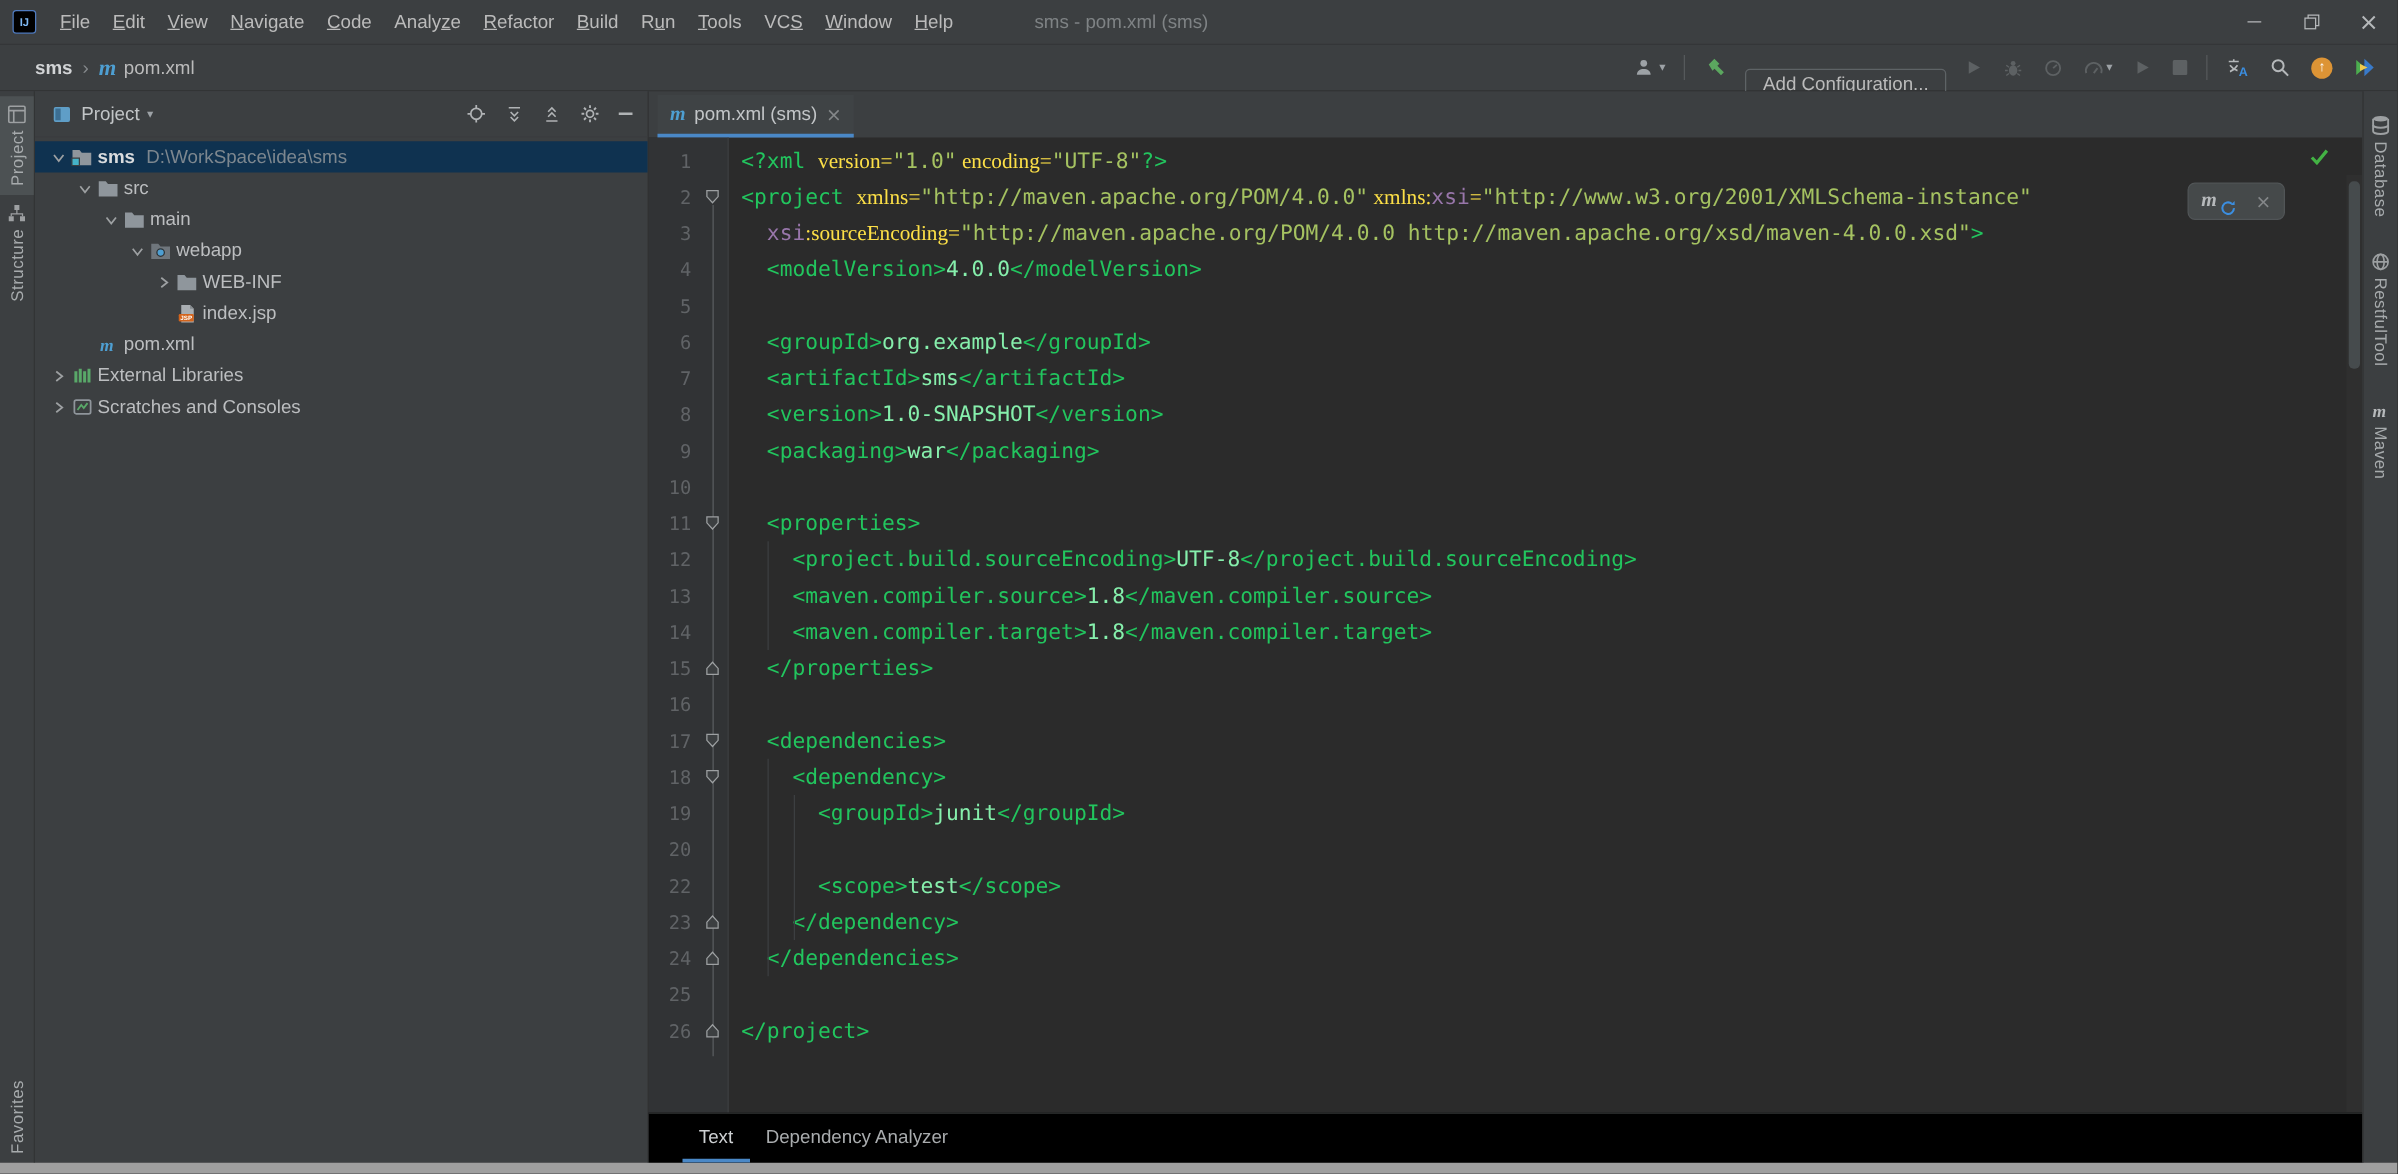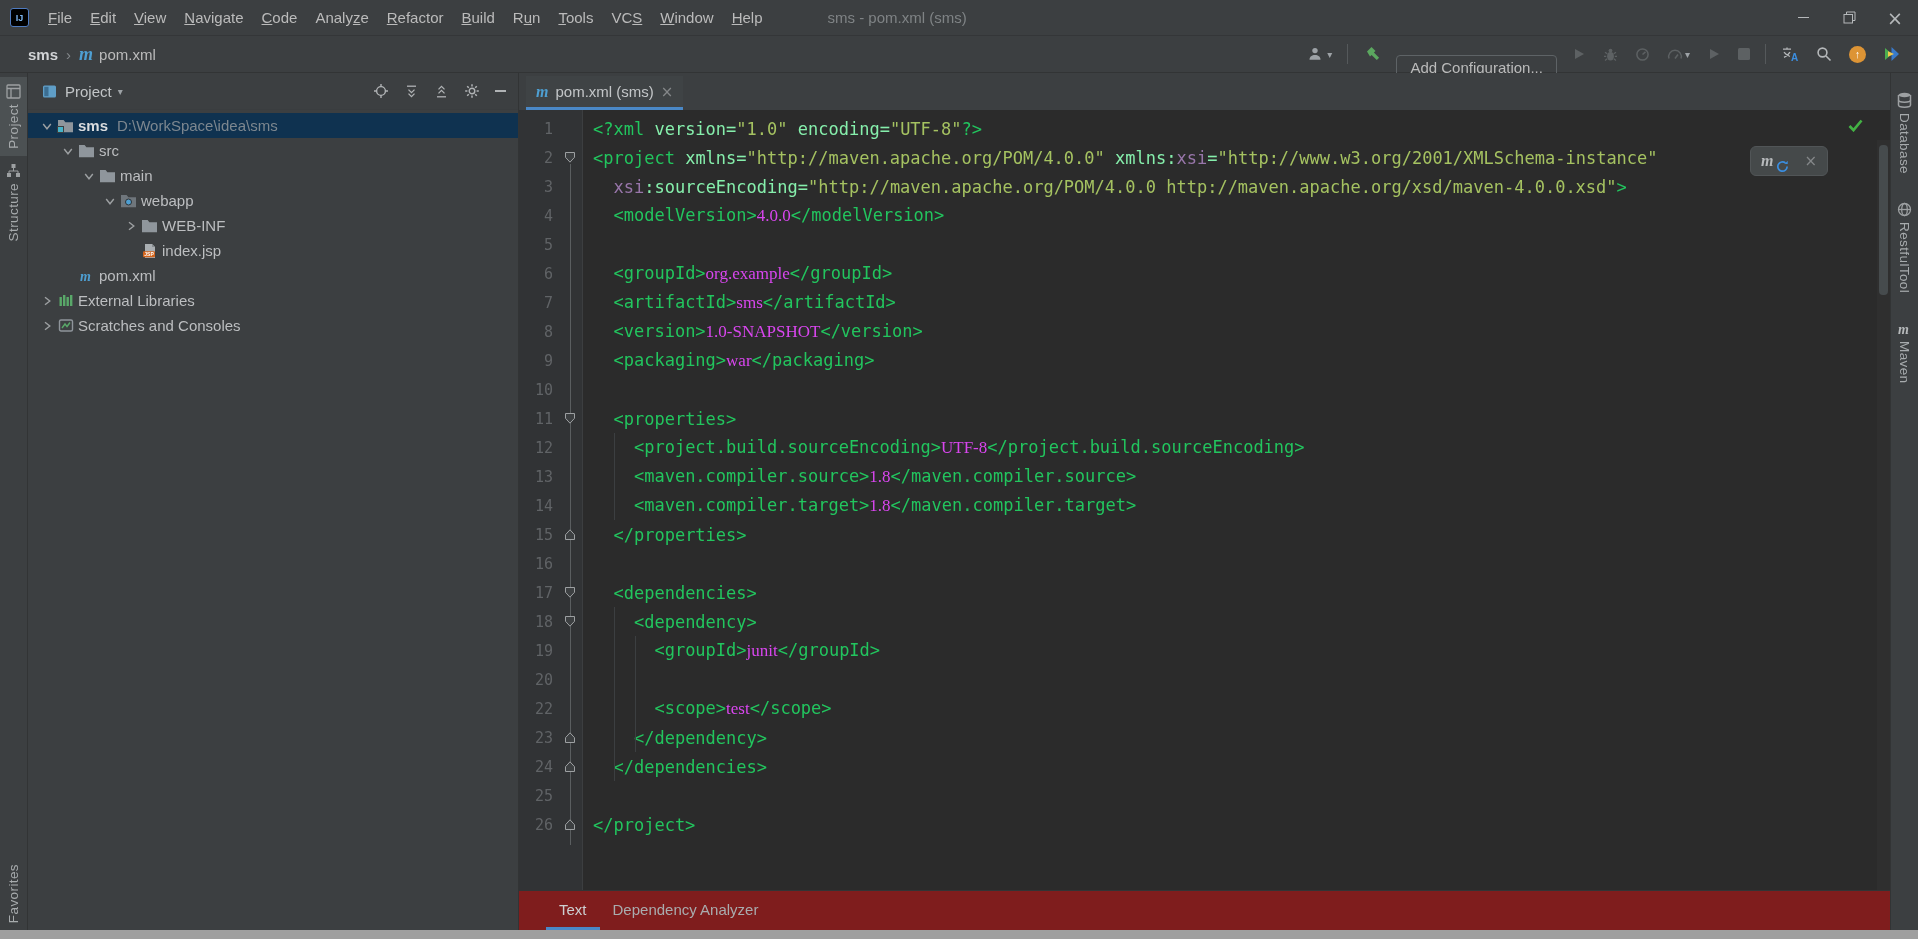--- a/index.html
+++ b/index.html
@@ -67,33 +67,33 @@
                 background:#3f4345; padding:0 10px; border-bottom:3px solid #4a88c7; }
   #editor-tab .tab-label { color:#c3c6c8; }
   .close-x { color:#848789; font-size:15px; font-family:"DejaVu Sans",sans-serif; }
   #code-area { flex:1; position:relative; overflow:hidden; font-family:"DejaVu Sans Mono", monospace; }
   #gutter-bg { position:absolute; left:0; top:0; bottom:0; width:64px; background:#313335; border-right:1px solid #3c3e40; }
   #code-lines { position:relative; padding-top:4px; }
   .code-row { display:flex; height:29px; align-items:center; }
   .code-row .ln { width:38px; text-align:right; padding-right:4px; color:#606366; font-size:15px; flex:none; }
   .code-row .fold { width:26px; display:flex; justify-content:center; flex:none; position:relative; z-index:2; }
   .code-row .ct { white-space:pre; font-size:17px; padding-left:10px; }
-  .c-tag { color:#22c55e; } .c-attr { color:#86efac; } .c-val { color:#a5c261; }
-  .c-ns { color:#9876aa; } .c-txt { color:#d946ef;font-family:Liberation Serif, serif; } .c-plain { color:#a9b7c6; }
+  .c-tag { color:#22c55e; } .c-attr { color:#fde047;font-family:Liberation Serif, serif; } .c-val { color:#a5c261; }
+  .c-ns { color:#9876aa; } .c-txt { color:#86efac; } .c-plain { color:#a9b7c6; }
   #fold-line { position:absolute; left:51px; top:54px; height:681px; width:1px; background:#5a5e60; z-index:1; }
   .guide { position:absolute; width:1px; background:#3c3f41; }
   #inspect-check { position:absolute; top:9px; right:27px; }
   #v-scrollbar { position:absolute; right:0; top:30px; bottom:0; width:13px; background:rgba(255,255,255,.02); }
   #v-thumb { position:absolute; top:5px; left:2px; width:9px; height:150px; background:#464b4d; border-radius:4px; }
   #maven-reload { position:absolute; top:36px; right:62px; background:#45494a; border:1px solid #515557;
                   border-radius:6px; padding:5px 10px; display:flex; align-items:center; gap:9px; }
   #maven-reload .mr-m { color:#b6b9bb; font-weight:bold; font-style:italic; font-family:"Liberation Serif",serif; font-size:16px; position:relative; }
   #maven-reload .mr-sync { position:relative; left:-6px; top:5px; }
   
-  #bottom-tabs { height:40px; border-top:1px solid #323435; background:#7f1d1d;
+  #bottom-tabs { height:40px; border-top:1px solid #323435; background:#000000;
                  display:flex; align-items:stretch; padding-left:27px; flex:none; }
   .btab { display:flex; align-items:center; padding:0 13px; border-bottom:3px solid transparent; color:#a9acae; }
   .btab.active { border-bottom-color:#4a88c7; color:#cdd0d2; }
   
   #taskbar-strip { height:9px; background:#9f9f9f; }
   svg { display:block; }
 </style>
 </head>
 <body>
 

